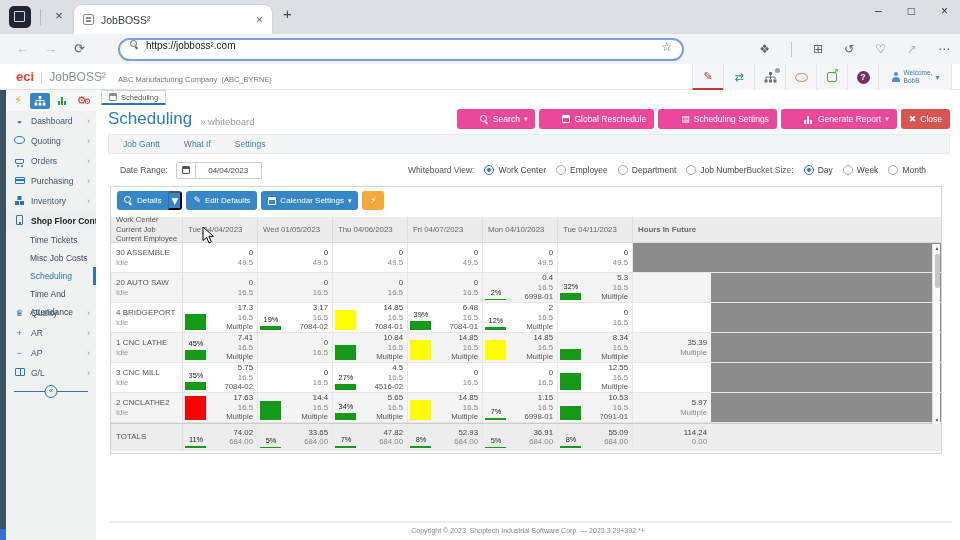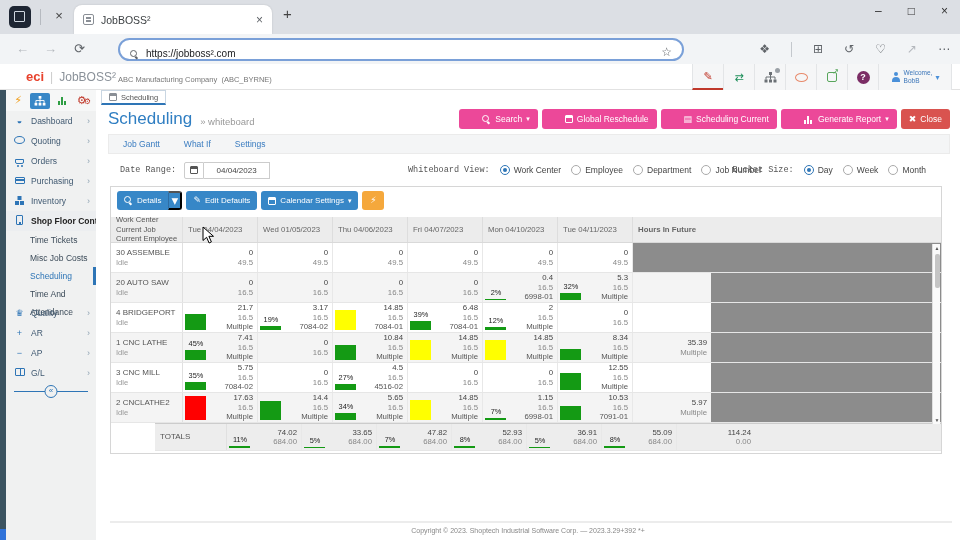--- a/index.html
+++ b/index.html
@@ -15,32 +15,32 @@
   .btab { position:absolute; left:74px; top:5px; width:198px; height:29px; background:#fff; border-radius:8px 8px 0 0; display:flex; align-items:center; padding:0 9px; gap:7px; box-shadow:0 0 2px rgba(0,0,0,.15); }
   .btab-ico { width:11px; height:11px; border:1.2px solid #8a8f96; border-radius:2px; position:relative; flex:0 0 auto; }
   .btab-ico::after { content:''; position:absolute; left:2px; top:2px; width:5px; height:1.5px; background:#8a8f96; box-shadow:0 3px 0 #8a8f96; }
   .btab-title { font-size:10.5px; color:#3c4043; flex:1; }
   .btab-x { font-size:12px; color:#5f6368; }
   .ts-plus { position:absolute; left:283px; top:5px; font-size:15px; color:#444; }
   .wincontrols { position:absolute; right:12px; top:4px; display:flex; gap:26px; font-size:12px; color:#333; align-items:center; }
 
   .navbar { position:absolute; left:0; top:34px; width:960px; height:30px; background:#f2f4f6; }
   .nav-ico { position:absolute; top:7px; font-size:13px; color:#5f6368; }
-  .urlbar { position:absolute; left:118px; top:38px; width:566px; height:23px; background:#fff; border:2px solid #7aa0d8; border-radius:12px; display:flex; align-items:flex-end; padding:0 10px; gap:7px; }
+  .urlbar { position:absolute; left:118px; top:38px; width:566px; height:23px; background:#fff; border:2px solid #7aa0d8; border-radius:12px; display:flex; align-items:flex-start; padding:0 10px; gap:7px; }
   .urltext { flex:1; font-size:10px; color:#202124; }
   .i-mag { position:relative; display:inline-block; width:9px; height:9px; flex:0 0 auto; }
   .i-mag::before { content:''; position:absolute; left:0; top:0; width:5px; height:5px; border:1.4px solid currentColor; border-radius:50%; }
   .i-mag::after { content:''; position:absolute; left:6px; top:6px; width:3.4px; height:1.5px; background:currentColor; transform:rotate(45deg); transform-origin:0 0; }
   .nav-right { position:absolute; right:10px; top:34px; height:30px; display:flex; align-items:center; gap:21px; font-size:12px; color:#5f6368; }
   .nr-div { width:1px; height:15px; background:#c4c8cd; }
   .dim { color:#b4b8bd; }
 
   
   .appheader { position:absolute; left:0; top:64px; width:960px; height:26px; background:#fff; border-bottom:1px solid #e2e2e2; }
-  .brand { position:absolute; left:26px; top:5px; display:flex; align-items:center; gap:6px; }
+  .brand { position:absolute; left:16px; top:5px; display:flex; align-items:center; gap:6px; }
   .brand-eci { color:#e8412c; font-weight:bold; font-size:13px; }
   .brand-sep { color:#ccc; font-size:12px; }
   .brand-prod { color:#8a9199; font-size:12px; }
   .company { position:absolute; left:118px; top:11px; font-size:7.5px; color:#777; }
   .hicons { position:absolute; right:8px; top:0; height:26px; display:flex; }
   .hbox { min-width:31px; height:26px; background:#f5f6f7; border-left:1px solid #e3e5e7; display:flex; align-items:center; justify-content:center; gap:3px; position:relative; }
   .hbox.active { border-bottom:2px solid #c0392b; }
   .hbox:last-child { border-right:1px solid #e3e5e7; }
   .ico-pen { color:#c0392b; font-size:11px; }
   .ico-swap { color:#1e8f5a; font-size:11px; }
@@ -100,21 +100,21 @@
   .pbread { font-size:9.5px; color:#999; margin-left:8px; margin-top:5px; }
   .actions { margin-left:auto; display:flex; gap:4px; }
   .abtn { display:flex; align-items:center; gap:4px; height:20px; padding:0 8px; border:none; border-radius:3px; font-size:8.5px; color:#fff; font-family:inherit; }
   .abtn-blue { background:#ec4899;padding-left:23px; }
   .abtn-red { background:#d9534f; }
   .caret { font-size:7px; }
   .gly { font-size:9px; line-height:1; }
   .subnav { position:absolute; left:12px; right:10px; top:44px; height:20px; background:#f4f5f6; border:1px solid #ebebeb; display:flex; align-items:center; gap:24px; padding:0 14px; }
   .subnav span { color:#3a7cc0; font-size:8.5px; }
   .filterrow { position:absolute; left:12px; right:10px; top:70px; height:20px; display:flex; align-items:center; }
-  .flabel { color:#555; font-size:8.5px;font-family:Liberation Mono, monospace; }
+  .flabel { color:#555; font-size:8.5px; }
   .calbtn { width:20px; height:17px; border:1px solid #ccc; border-radius:2px 0 0 2px; background:#fff; display:flex; align-items:center; justify-content:center; color:#555; margin-left:8px; }
   .datebox { width:66px; height:17px; border:1px solid #ccc; border-left:none; background:#fff; font-size:8px; color:#444; display:flex; align-items:center; justify-content:center; }
   .radiogrp { display:flex; align-items:center; gap:10px; }
   .radio { display:flex; align-items:center; gap:4px; font-size:8.5px; color:#444; }
   .rdot { width:10px; height:10px; border-radius:50%; border:1px solid #aaa; background:#fff; position:relative; flex:0 0 auto; }
   .rdot.sel { border:1px solid #2e75b6; }
   .rdot.sel::after { content:''; position:absolute; left:2px; top:2px; width:4px; height:4px; border-radius:50%; background:#2e75b6; }
   .grp-view { position:absolute; left:300px; }
   .grp-bucket { position:absolute; right:24px; }
 
@@ -122,21 +122,21 @@
   .panel { position:absolute; left:14px; top:96px; width:832px; height:268px; border:1px solid #d6d6d6; background:#fff; }
   .toolbar { display:flex; align-items:center; gap:4px; padding:4px 0 4px 6px; }
   .tbtn { display:flex; align-items:center; gap:4px; height:19px; padding:0 7px; border:none; border-radius:3px; background:#3787c7; color:#fff; font-size:8px; font-family:inherit; }
   .tbtn-caret-seg { height:19px; width:14px; border-left:1px solid #2e6da4; background:#3787c7; color:#fff; border-radius:0 3px 3px 0; display:flex; align-items:center; justify-content:center; }
   .split { display:flex; }
   .split .tbtn { border-radius:3px 0 0 3px; }
   .tbtn-orange { background:#f5a83c; width:22px; padding:0; justify-content:center; }
   .tbl { position:absolute; left:0; top:30px; width:830px; }
   .t-row { display:flex; border-bottom:1px solid #e6e6e6; height:30px; }
   .t-head { height:26px; background:#ececec; color:#666; border-bottom:1px solid #d9d9d9; }
-  .t-totals { height:28px; background:#ededed; border-top:1px solid #ccc;margin-left:44px; }
+  .t-totals { height:28px; background:#ededed; border-top:1px solid #ccc; }
   .t-label { width:72px; padding:2px 2px 2px 5px; font-size:7.6px; color:#555; border-right:1px solid #e0e0e0; display:flex; flex-direction:column; justify-content:center; line-height:1.25; }
   .t-cell { width:75px; border-right:1px solid #e8e8e8; display:flex; }
   .t-fut { width:78px; display:flex; }
   .t-fill { flex:1; }
   .t-fill.gray { background:#8c8c8c; }
   .t-fill.hdr { background:#ececec; }
   .t-fill.tot { background:#ededed; }
   .hd-cell { width:75px; padding-left:5px; display:flex; align-items:center; font-size:7.8px; border-right:1px solid #ddd; }
   .hd-fut { width:78px; padding-left:5px; display:flex; align-items:center; font-size:7.8px;font-weight:bold; }
   .rowname { color:#555; font-size:8px; }
@@ -331,21 +331,21 @@
           <span class="i-mag"></span>
           <span>Search</span>
           <span class="caret">▾</span>
         </button>
         <button class="abtn abtn-blue">
           <span class="i-cal"></span>
           <span>Global Reschedule</span>
         </button>
         <button class="abtn abtn-blue">
           <span class="gly">▤</span>
-          <span>Scheduling Current</span>
+          <span>Scheduling Settings</span>
         </button>
         <button class="abtn abtn-blue">
           <span class="i-bars"></span>
           <span>Generate Report</span>
           <span class="caret">▾</span>
         </button>
         <button class="abtn abtn-red">
           <span class="gly">✖</span>
           <span>Close</span>
         </button>
@@ -551,21 +551,21 @@
           <div class="t-label">
             <div class="rowname">4 BRIDGEPORT</div>
             <div class="rowstatus">Idle</div>
           </div>
           <div class="t-cell">
             <div class="gz">
               <div class="glab" style="bottom: 6px;">73%</div>
               <div class="gfill" style="height: 16px; background: rgb(20, 154, 20);"></div>
             </div>
             <div class="vals">
-              <div class="v1">21.7</div>
+              <div class="v1">17.3</div>
               <div class="v2">16.5</div>
               <div class="v3">Multiple</div>
             </div>
           </div>
           <div class="t-cell">
             <div class="gz">
               <div class="glab" style="bottom: 8px;">19%</div>
               <div class="gfill" style="height: 4px; background: rgb(20, 154, 20);"></div>
             </div>
             <div class="vals">

